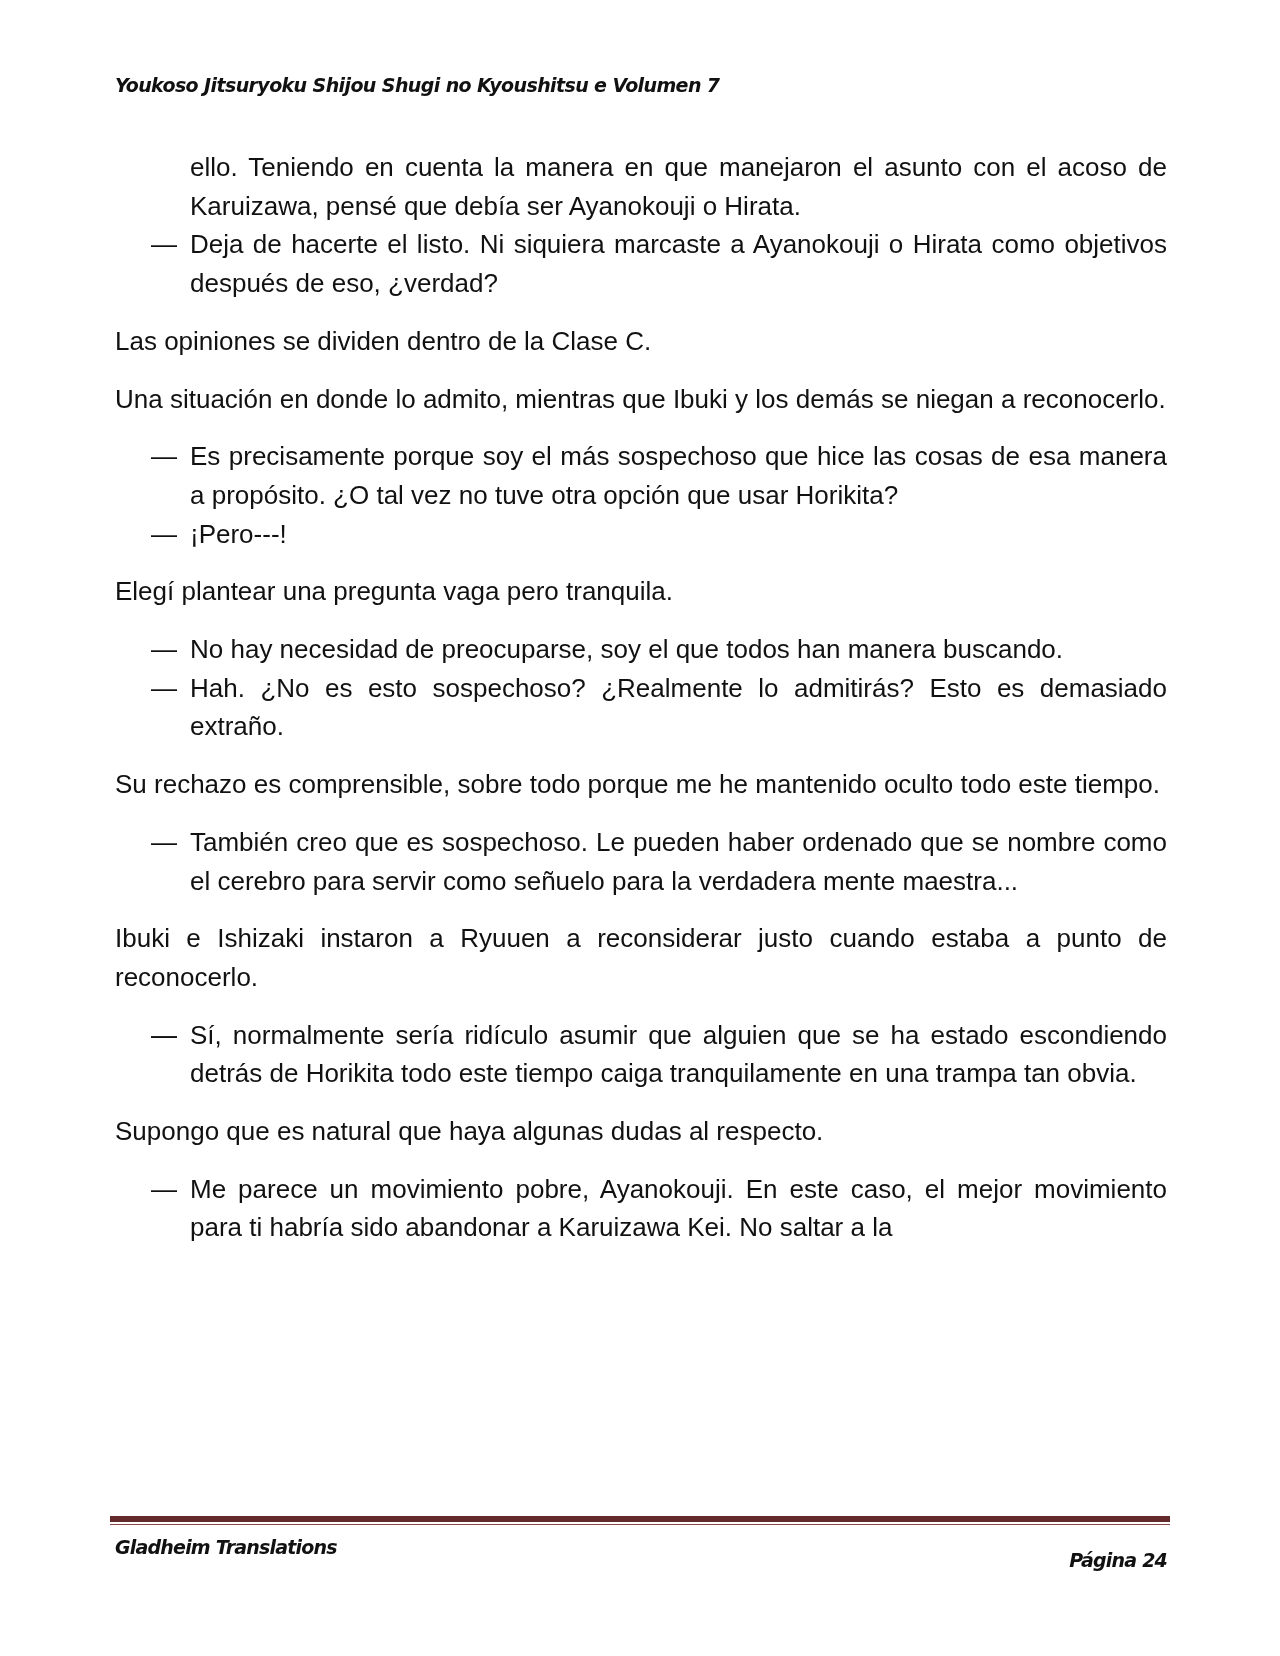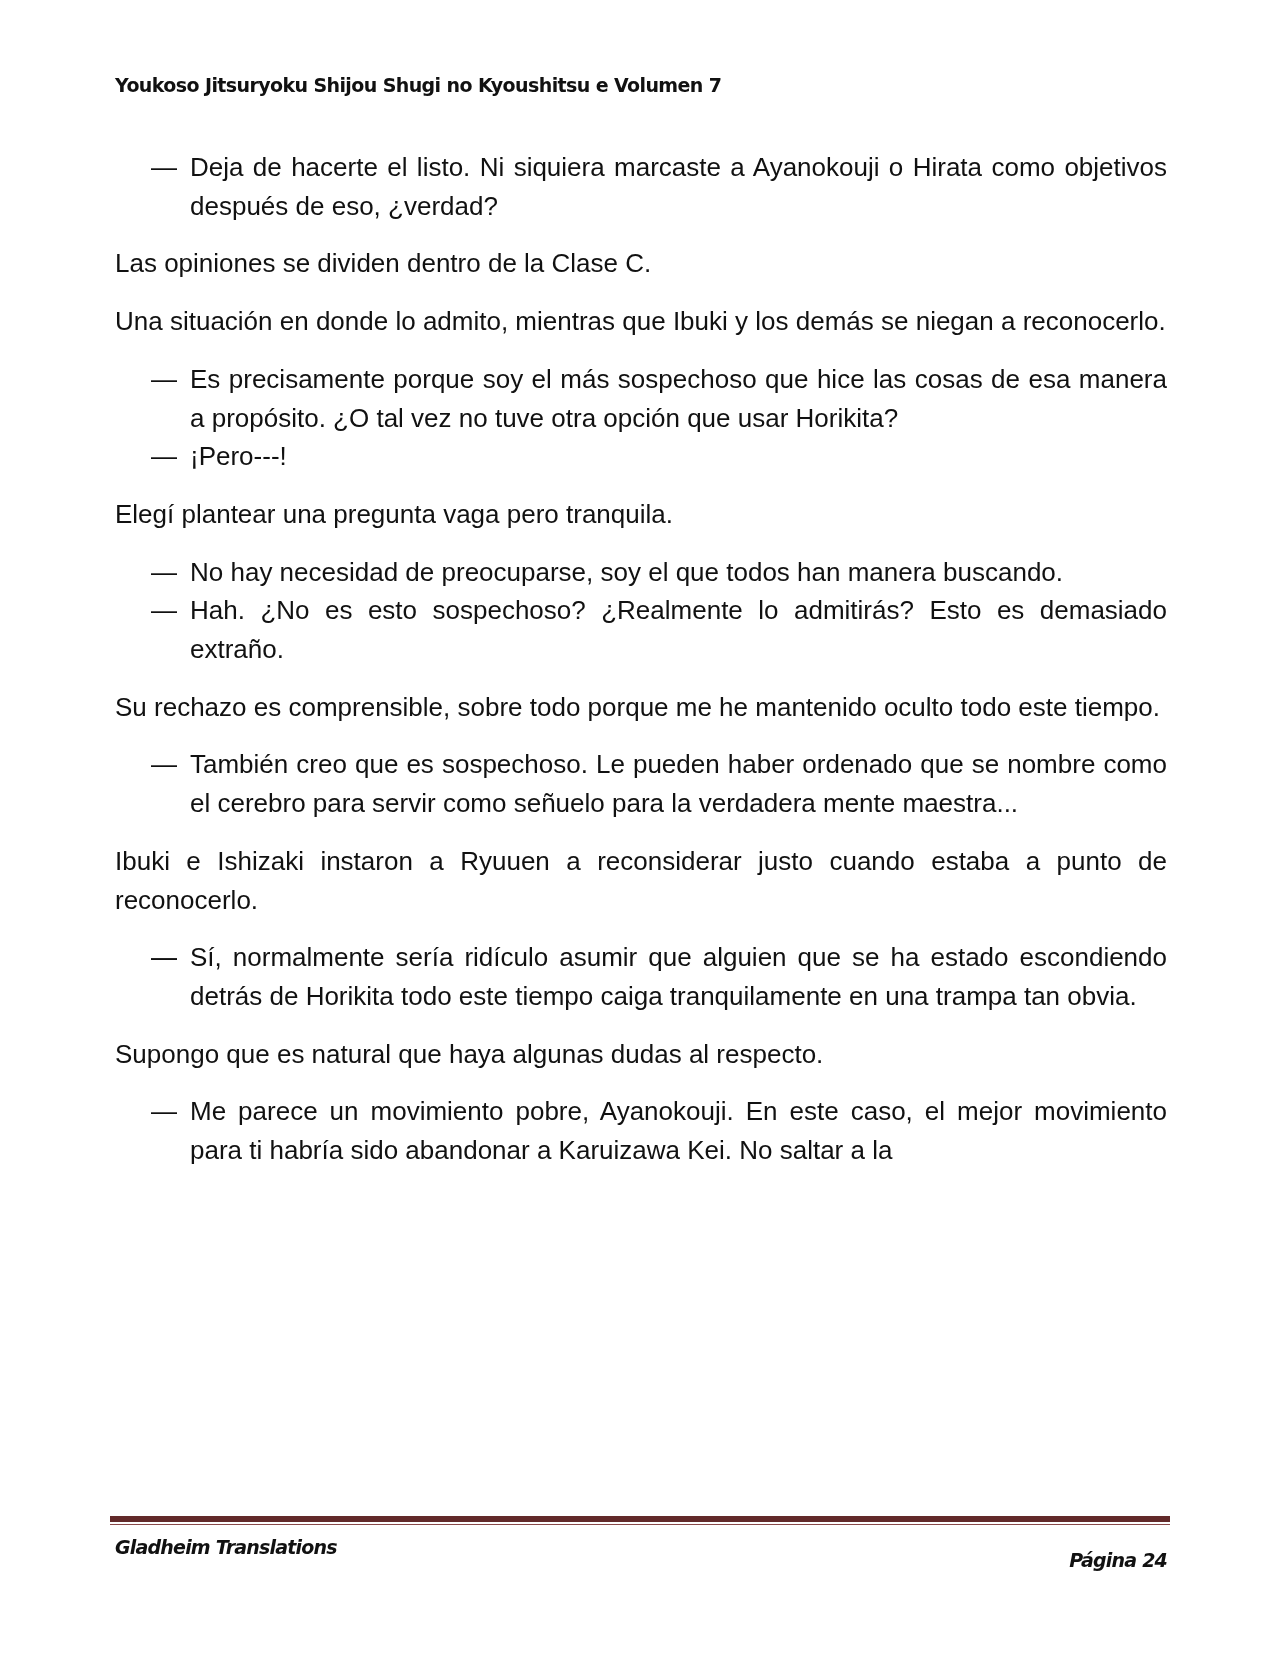--- a/index.html
+++ b/index.html
@@ -1,19 +1,19 @@
 <!DOCTYPE html>
 <html><head>
 <meta charset="utf-8">
 <style>
   html, body { margin: 0; padding: 0; background: #ffffff; }
   body { width: 1280px; height: 1656px; position: relative; overflow: hidden; color: #111111; }
   .header {
     position: absolute; left: 115px; top: 74px;
-    font-family: "DejaVu Sans", sans-serif; font-weight: bold; 
+    font-family: "DejaVu Sans", sans-serif; font-weight: bold; font-style: italic;
     font-size: 19px; letter-spacing: -0.6px; color: #111;
   }
   .body-text {
     position: absolute; left: 115px; top: 148px; width: 1052px;
     font-family: "Liberation Sans", sans-serif; font-size: 26px; line-height: 38.7px;
   }
   .para { margin: 0 0 19px 0; text-align: justify; }
   .dlg { position: relative; padding-left: 75px; text-align: justify; margin: 0; }
   .dlg .dash { position: absolute; left: 36px; top: 0; }
   .dlg-group { margin: 0 0 19px 0; }
@@ -28,20 +28,21 @@
   .footer-left { left: 115px; }
   .footer-right { right: 113px; margin-top: 13px; }
 </style>
 </head>
 <body>
 
 <div class="header">Youkoso Jitsuryoku Shijou Shugi no Kyoushitsu e Volumen 7</div>
 
 <div class="body-text">
   <div class="dlg-group">
+    <p class="cont">ello. Teniendo en cuenta la manera en que manejaron el asunto con el acoso de Karuizawa, pensé que debía ser Ayanokouji o Hirata.</p>
     <p class="dlg">
       <span class="dash">—</span>
       <span>Deja de hacerte el listo. Ni siquiera marcaste a Ayanokouji o Hirata como objetivos después de eso, ¿verdad?</span>
     </p>
   </div>
 
   <p class="para">Las opiniones se dividen dentro de la Clase C.</p>
   <p class="para">Una situación en donde lo admito, mientras que Ibuki y los demás se niegan a reconocerlo.</p>
 
   <div class="dlg-group">

